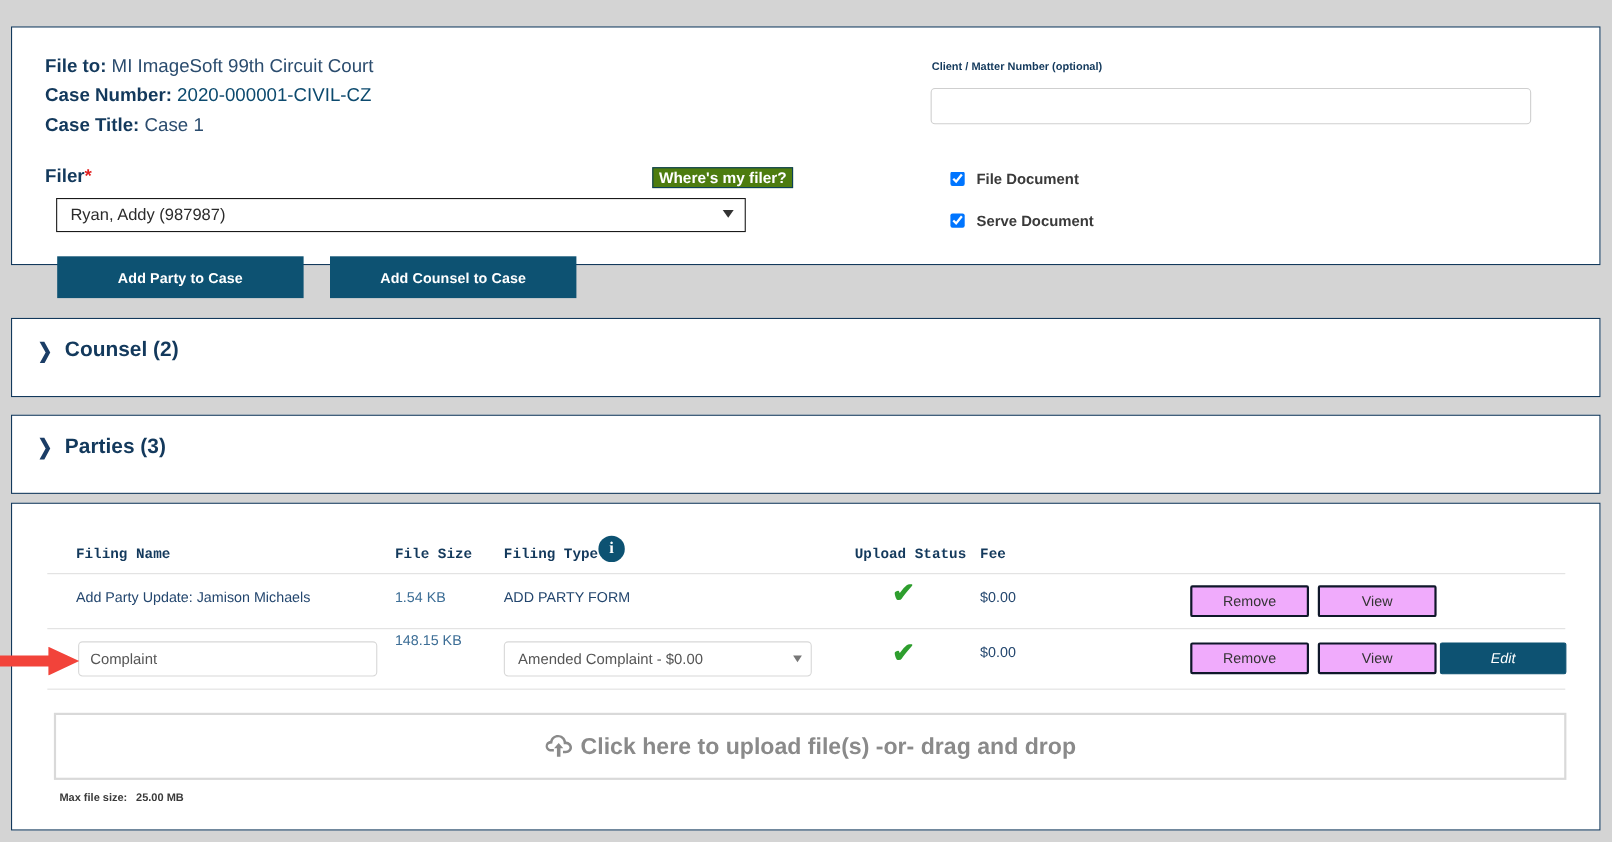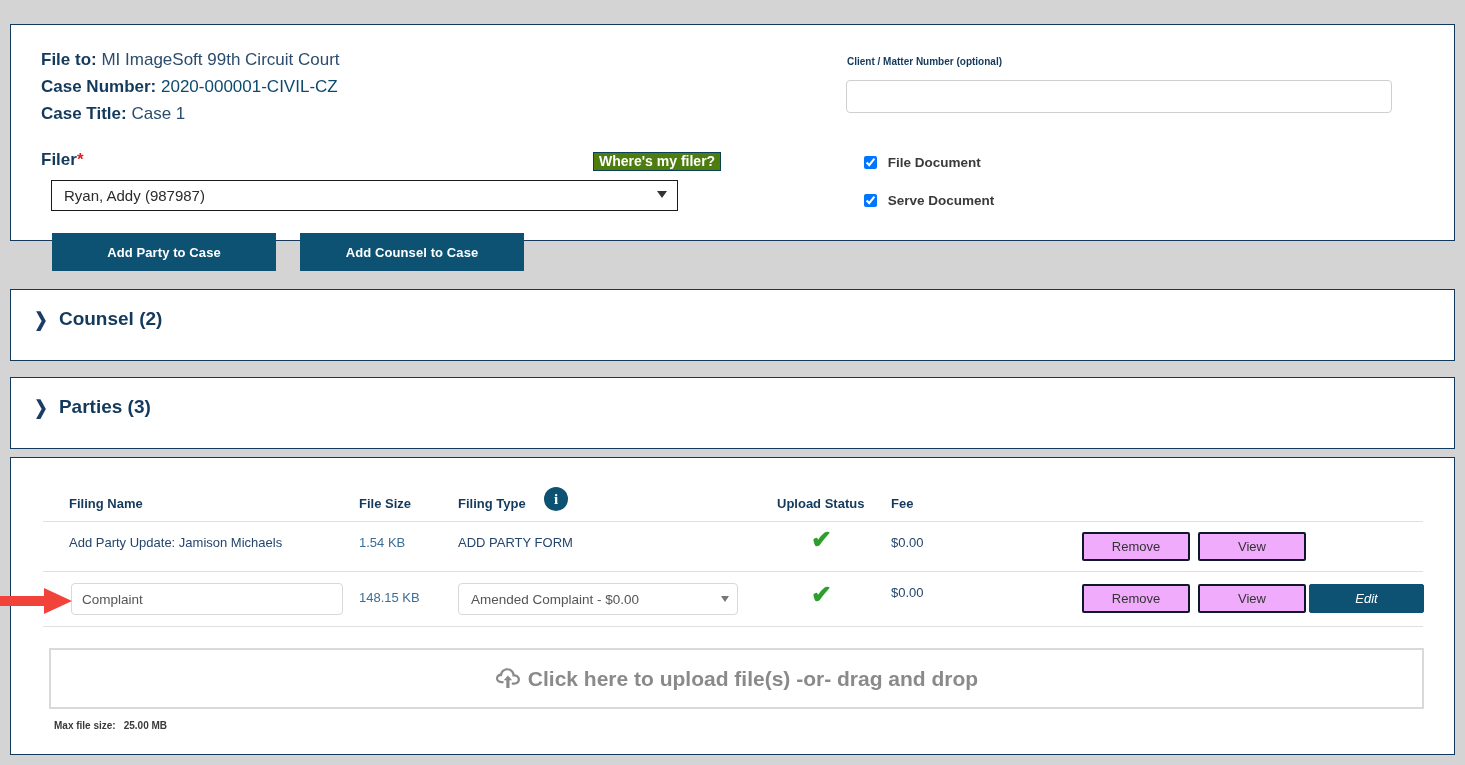--- a/index.html
+++ b/index.html
@@ -159,20 +159,21 @@
   }
 
   
   .tbl-head {
     position: absolute;
     top: 38px;
     font-size: 13px;
     font-weight: bold;
     color: #13395c;
     white-space: nowrap;
+    font-family: Liberation Mono, monospace;
   }
   .th-name   { left: 58px; }
   .th-size   { left: 348px; }
   .th-type   { left: 447px; }
   .th-status { left: 766px; }
   .th-fee    { left: 880px; }
 
   .info-icon {
     position: absolute;
     left: 533px; top: 29px;
@@ -408,21 +409,21 @@
     <div class="cell row1 c-size">1.54 KB</div>
     <div class="cell row1 c-type">ADD PARTY FORM</div>
     <div class="check chk1">✔</div>
     <div class="cell row1 c-fee">$0.00</div>
     <button class="btn-sec" id="r1-remove">Remove</button>
     <button class="btn-sec" id="r1-view">View</button>
 
     <div class="hr" id="hr-2"></div>
 
     <input id="filing-name-input" type="text" value="Complaint" style="">
-    <div class="cell row1 c-size" style="top:132px">148.15 KB</div>
+    <div class="cell row1 c-size" style="top:116px">148.15 KB</div>
     <select id="filing-type-select">
       <option>Amended Complaint - $0.00</option>
     </select>
     <span class="type-caret"></span>
     <div class="check chk2">✔</div>
     <div class="cell row1 c-fee" style="top:127px">$0.00</div>
     <button class="btn-sec" id="r2-remove">Remove</button>
     <button class="btn-sec" id="r2-view">View</button>
     <button class="btn-dark" id="r2-edit">Edit</button>
 

